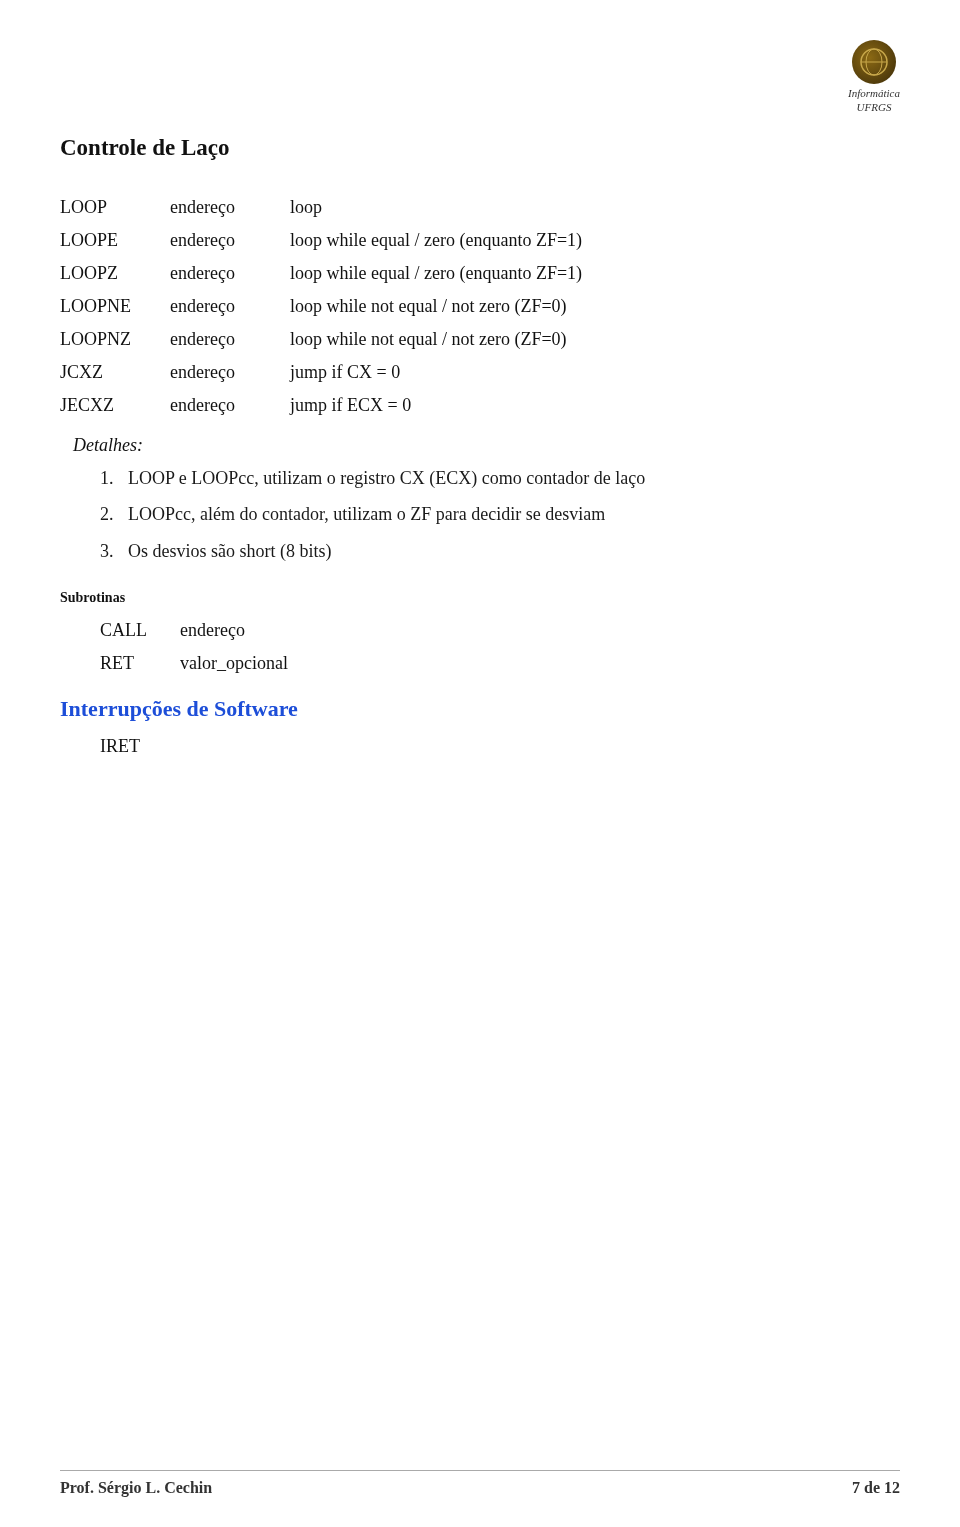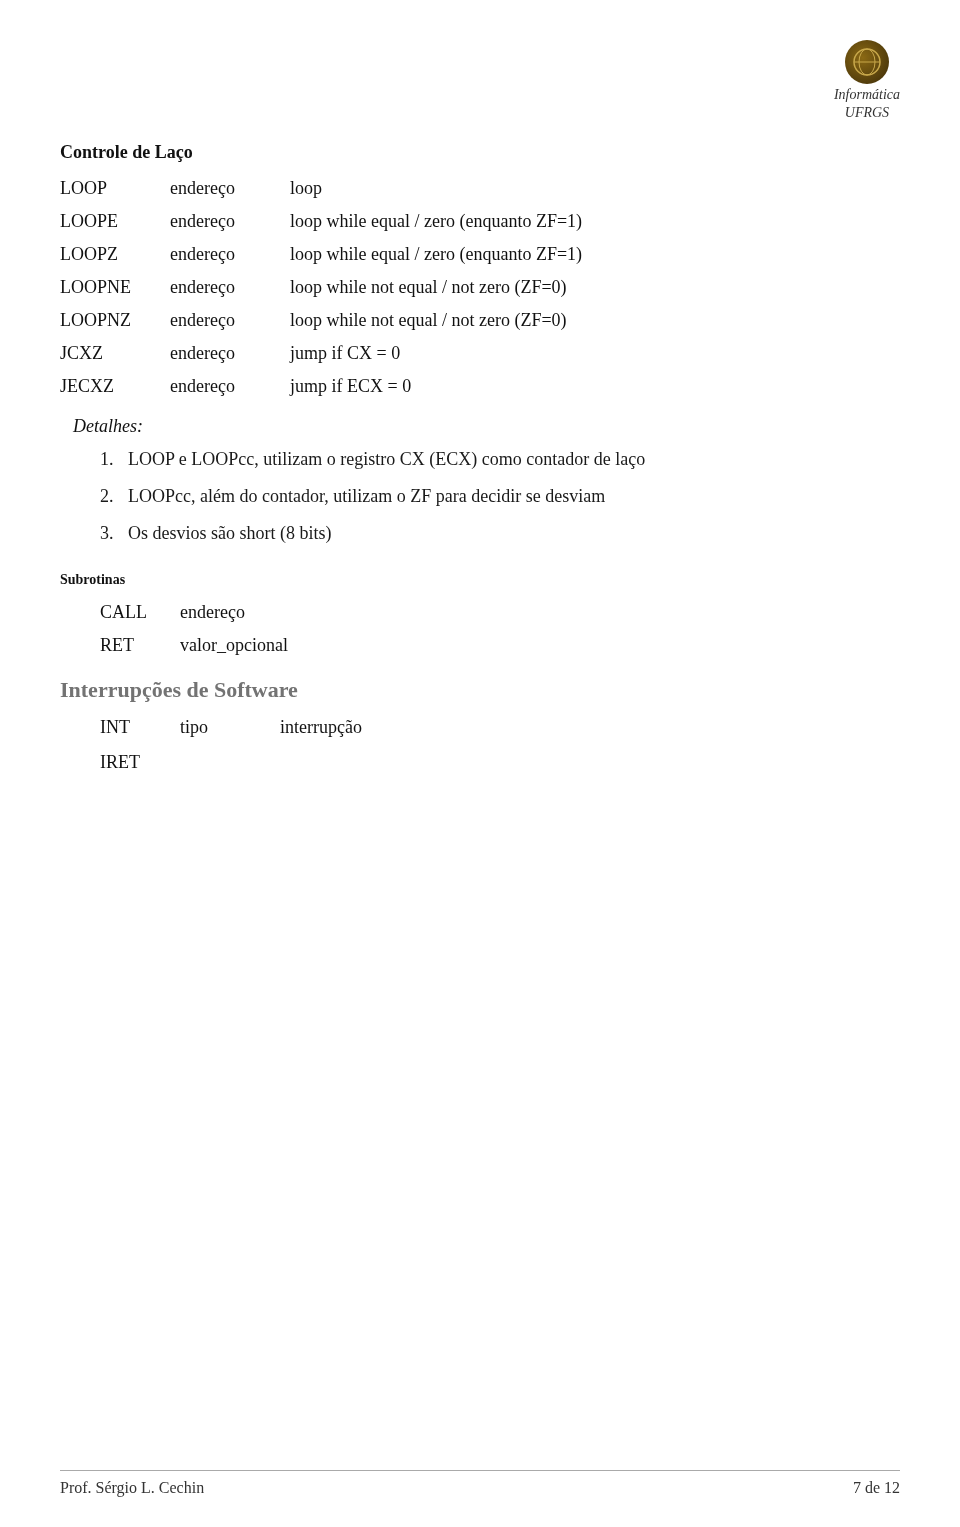--- a/index.html
+++ b/index.html
@@ -38,31 +38,31 @@
       height: 44px;
       border-radius: 50%;
       background: radial-gradient(circle at 40% 40%, #8B6914, #3a2a08);
       display: flex;
       align-items: center;
       justify-content: center;
       margin-bottom: 2px;
     }
 
     .logo-text-block {
-      font-size: 14px;
+      font-size: 11px;
       font-style: italic;
       text-align: center;
       line-height: 1.3;
       color: #333;
     }
 
     .page-title {
-      font-size: 18px;
+      font-size: 23px;
       font-weight: bold;
-      margin-bottom: 12px;
+      margin-bottom: 33px;
       color: #111;
     }
 
     .instruction-table {
       width: 100%;
       margin-bottom: 16px;
     }
 
     .instruction-row {
       display: flex;
@@ -146,21 +146,21 @@
 
     .sub-desc {
       color: #111;
     }
 
     .interruptions-heading {
       font-size: 22px;
       font-weight: bold;
       margin-top: 18px;
       margin-bottom: 10px;
-      color: #737373;
+      color: #1d4ed8;
     }
 
     .interruptions-table {
       margin-left: 40px;
     }
 
     .int-row {
       display: flex;
       align-items: baseline;
       margin-bottom: 6px;
@@ -187,20 +187,21 @@
       bottom: 30px;
       left: 60px;
       right: 60px;
       display: flex;
       justify-content: space-between;
       align-items: flex-end;
       font-size: 16px;
       color: #333;
       border-top: 1px solid #aaa;
       padding-top: 8px;
+      font-weight: bold;
     }
   </style>
 </head>
 <body>
 
 <div class="page-header">
   <div class="logo-area">
     <div class="logo-circle">
       <svg width="30" height="30" viewBox="0 0 30 30">
         <ellipse cx="15" cy="15" rx="13" ry="13" fill="none" stroke="#c8a84b" stroke-width="1.5"></ellipse>
@@ -297,25 +298,20 @@
     <span class="sub-cmd">RET</span>
     <span class="sub-desc">valor_opcional</span>
   </div>
 
 </div>
 
 <div class="interruptions-heading">Interrupções de Software</div>
 
 <div class="interruptions-table">
 
-  <div class="int-row">
-    <span class="int-cmd">INT</span>
-    <span class="int-addr">tipo</span>
-    <span class="int-desc">interrupção</span>
-  </div>
 
 
   <div class="int-row">
     <span class="int-cmd">IRET</span>
     <span class="int-addr"></span>
   </div>
 
 </div>
 
 <div class="page-footer">

